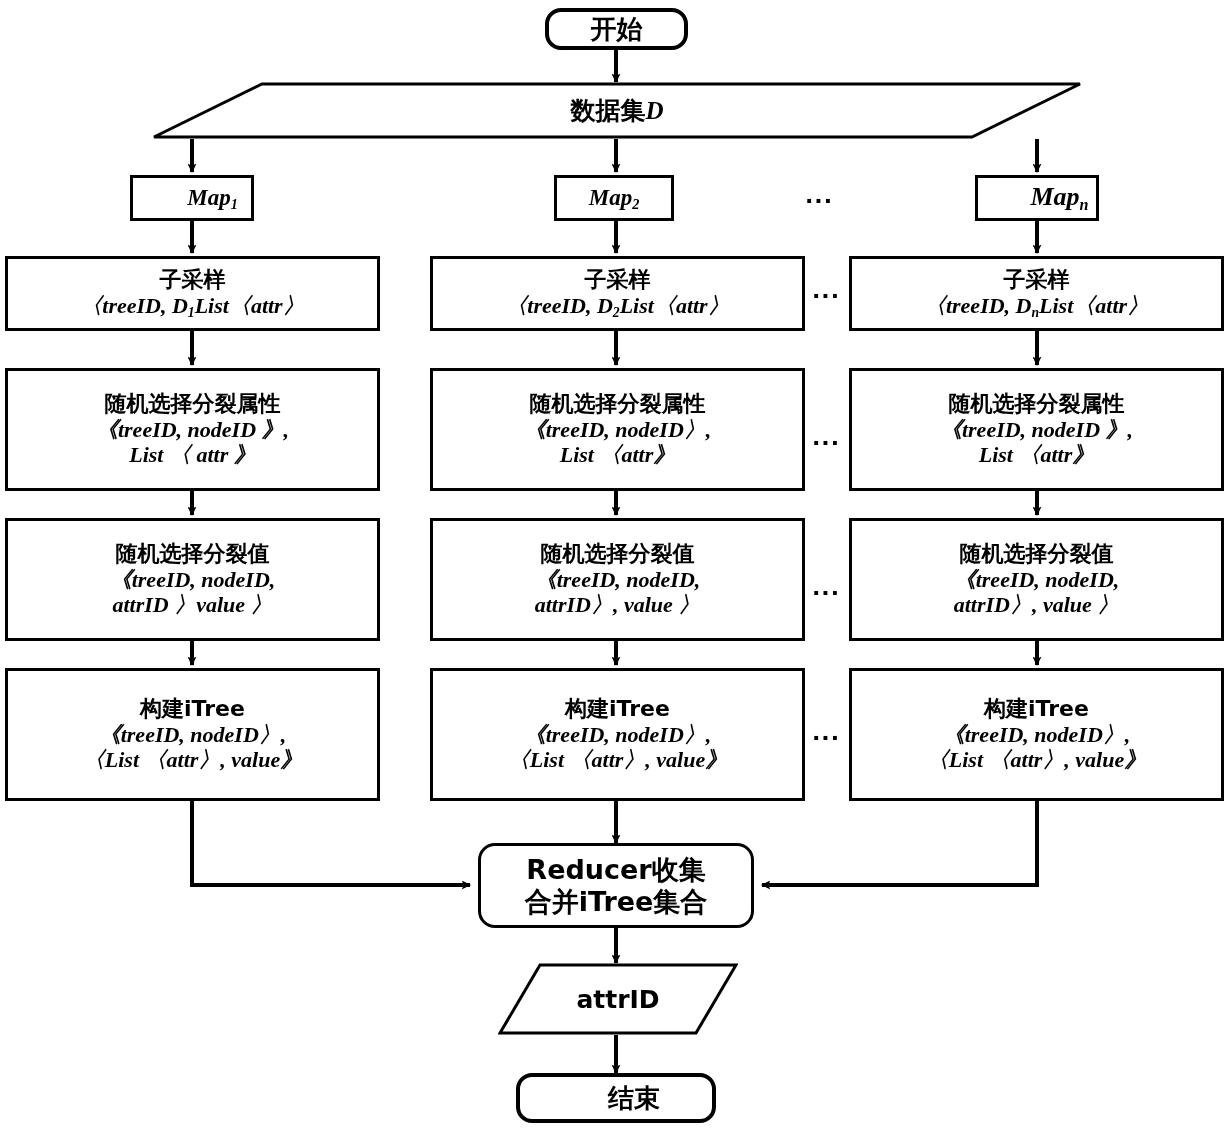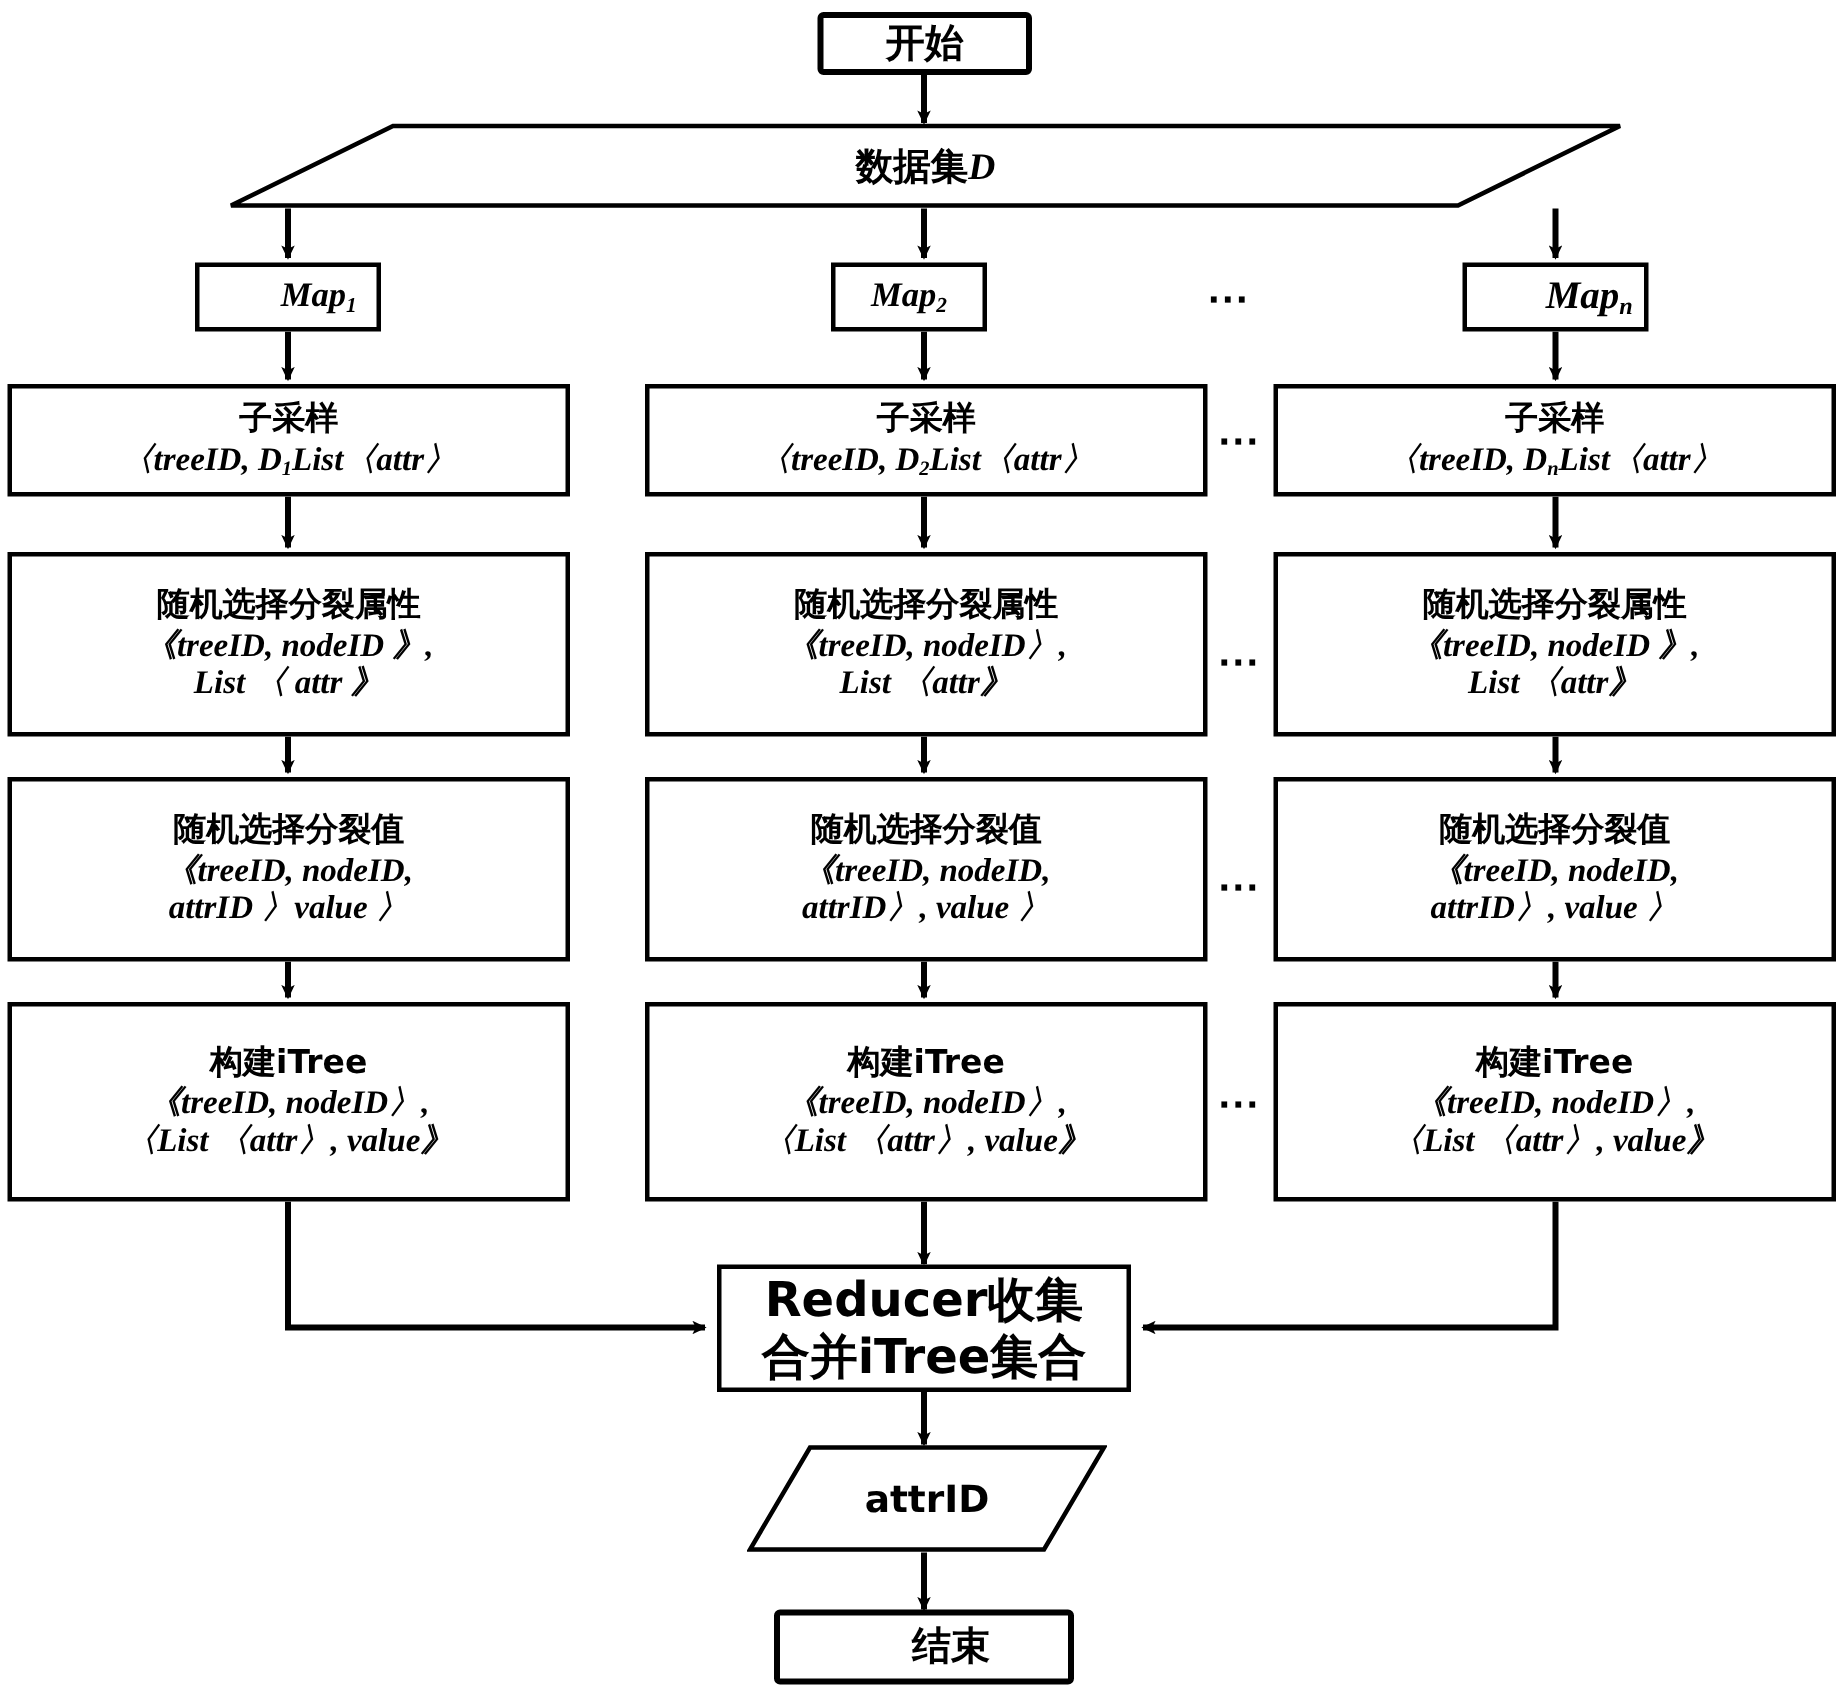--- a/index.html
+++ b/index.html
@@ -33,21 +33,21 @@
     flex-direction: column;
     align-items: center;
     justify-content: center;
     text-align: center;
     background: #ffffff;
     border: 3px solid #000000;
     line-height: 1.18;
     z-index: 2;
   }
   .node.terminator {
-    border-radius: 4px;
+    border-radius: 16px;
     border-width: 4px;
   }
   .node.plain {
     border-width: 3px;
   }
   .node.thin {
     border-width: 3px;
   }
   .cn {
     font-family: "DejaVu Sans", "Liberation Sans", sans-serif;
@@ -146,21 +146,21 @@
       <polygon points="110,2 928,2 820,55 2,55" fill="#ffffff" stroke="#000000" stroke-width="3"></polygon>
     </svg>
     <span class="para-label">
       <span class="cn">数据集</span><span class="ln">D</span>
     </span>
   </div>
 
   <div class="node plain" style="left:130px; top:175px; width:124px; height:46px; font-size:23px;padding-left:41px;">
     <span class="ln row-line"><span>Map</span><span class="sub">1</span></span>
   </div>
-  <div class="node plain" style="left:554px; top:175px; width:104px; height:46px; font-size:23px;">
+  <div class="node plain" style="left:554px; top:175px; width:120px; height:46px; font-size:23px;">
     <span class="ln row-line"><span>Map</span><span class="sub">2</span></span>
   </div>
   <div class="node plain" style="left:975px; top:175px; width:124px; height:46px; font-size:26px;padding-left:45px;">
     <span class="ln row-line"><span>Map</span><span class="sub">n</span></span>
   </div>
   <div class="ellipsis" style="left:805px; top:190px; font-size:22px;">···</div>
 
   <div class="node thin" style="left:5px; top:256px; width:375px; height:75px; font-size:22px;">
     <span class="cn row-line">子采样</span>
     <span class="ln row-line"><span>〈treeID, D</span><span class="sub">1</span><span>List〈attr〉</span></span>
@@ -219,21 +219,21 @@
     <span class="ln row-line">《treeID, nodeID〉,</span>
     <span class="ln row-line">〈List 〈attr〉, value》</span>
   </div>
   <div class="node thin" style="left:849px; top:668px; width:375px; height:133px; font-size:22px;">
     <span class="mixed row-line">构建iTree</span>
     <span class="ln row-line">《treeID, nodeID〉,</span>
     <span class="ln row-line">〈List 〈attr〉, value》</span>
   </div>
   <div class="ellipsis" style="left:812px; top:727px; font-size:22px;">···</div>
 
-  <div class="node plain" style="left:478px; top:843px; width:276px; height:85px; font-size:32px;">
+  <div class="node plain" style="left:478px; top:843px; width:276px; height:85px; font-size:27px;border-radius:17px;">
     <span class="mixed row-line">Reducer收集</span>
     <span class="mixed row-line">合并iTree集合</span>
   </div>
 
   <div class="para" style="left:498px; top:963px; width:240px; height:72px; font-size:25px;">
     <svg width="240" height="72" viewBox="0 0 240 72">
       <polygon points="42,2 238,2 198,70 2,70" fill="#ffffff" stroke="#000000" stroke-width="3"></polygon>
     </svg>
     <span class="para-label mixed">attrID</span>
   </div>

